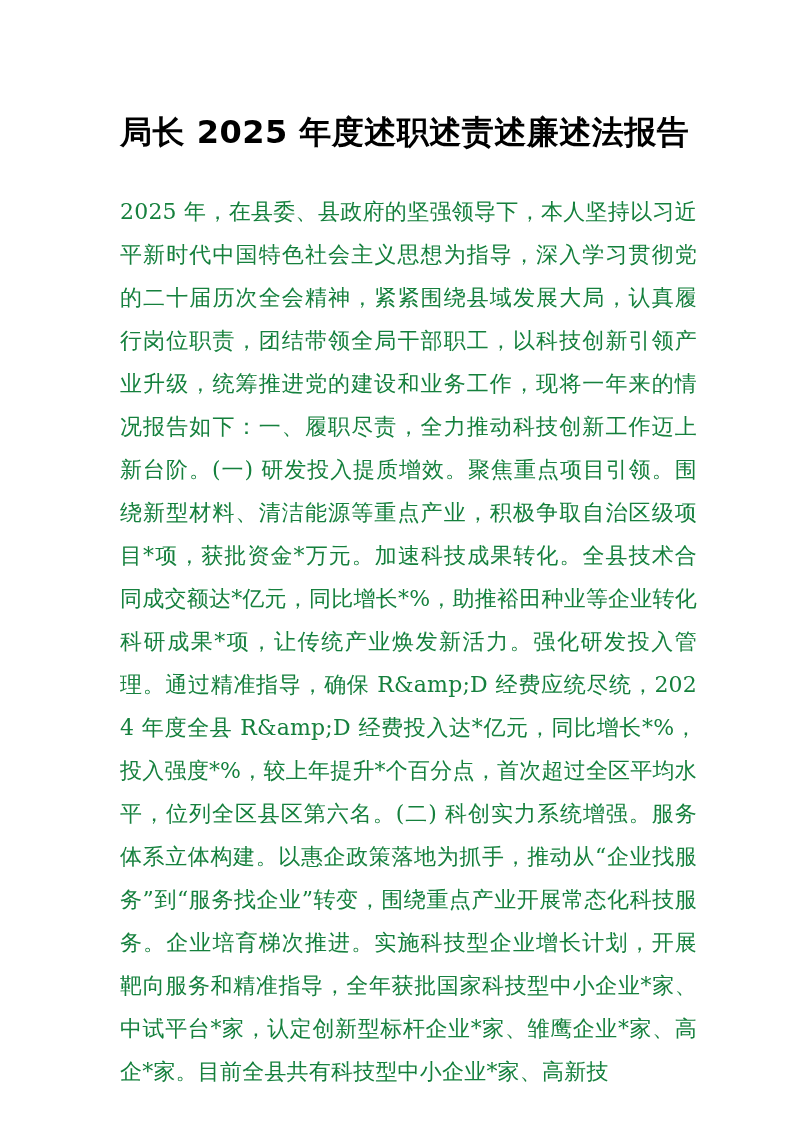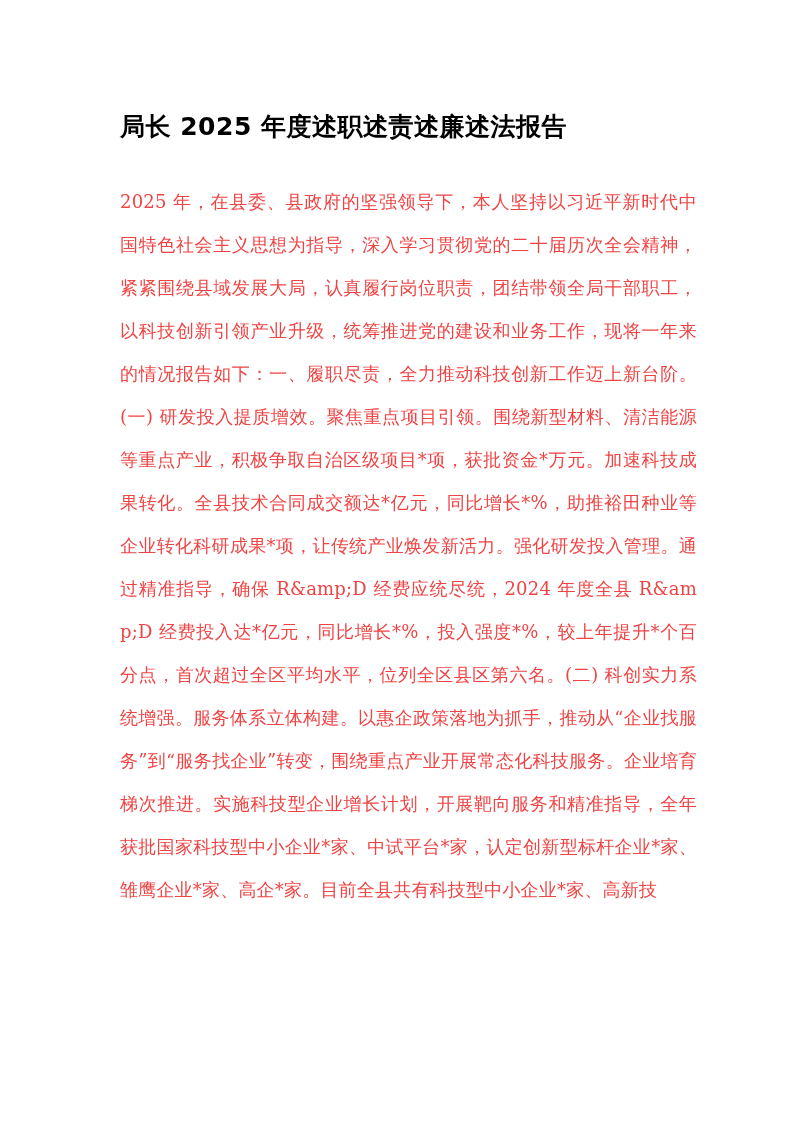--- a/index.html
+++ b/index.html
@@ -17,36 +17,36 @@
   .page {
     width: 793px;
     height: 1122px;
     box-sizing: border-box;
     padding: 108px 96px 60px 120px;
     position: relative;
     background: #ffffff;
   }
   .doc-title {
     font-family: "DejaVu Sans", "Liberation Sans", sans-serif;
-    font-size: 25px;
+    font-size: 32px;
     font-weight: bold;
     letter-spacing: 0.5px;
     line-height: 1.5;
     margin: 0 0 34px 0;
     text-align: left;
     color: #000000;
   }
   .doc-body {
     font-family: "DejaVu Serif", "Liberation Serif", serif;
-    font-size: 18px;
+    font-size: 22px;
     line-height: 43px;
     text-align: justify;
     text-justify: inter-ideograph;
     letter-spacing: 0.2px;
-    color: #ef4444;
+    color: #15803d;
     margin: 0;
     word-break: break-all;
   }
   .doc-body p {
     margin: 0;
     text-indent: 0;
   }
 </style>
 </head>
 <body>

